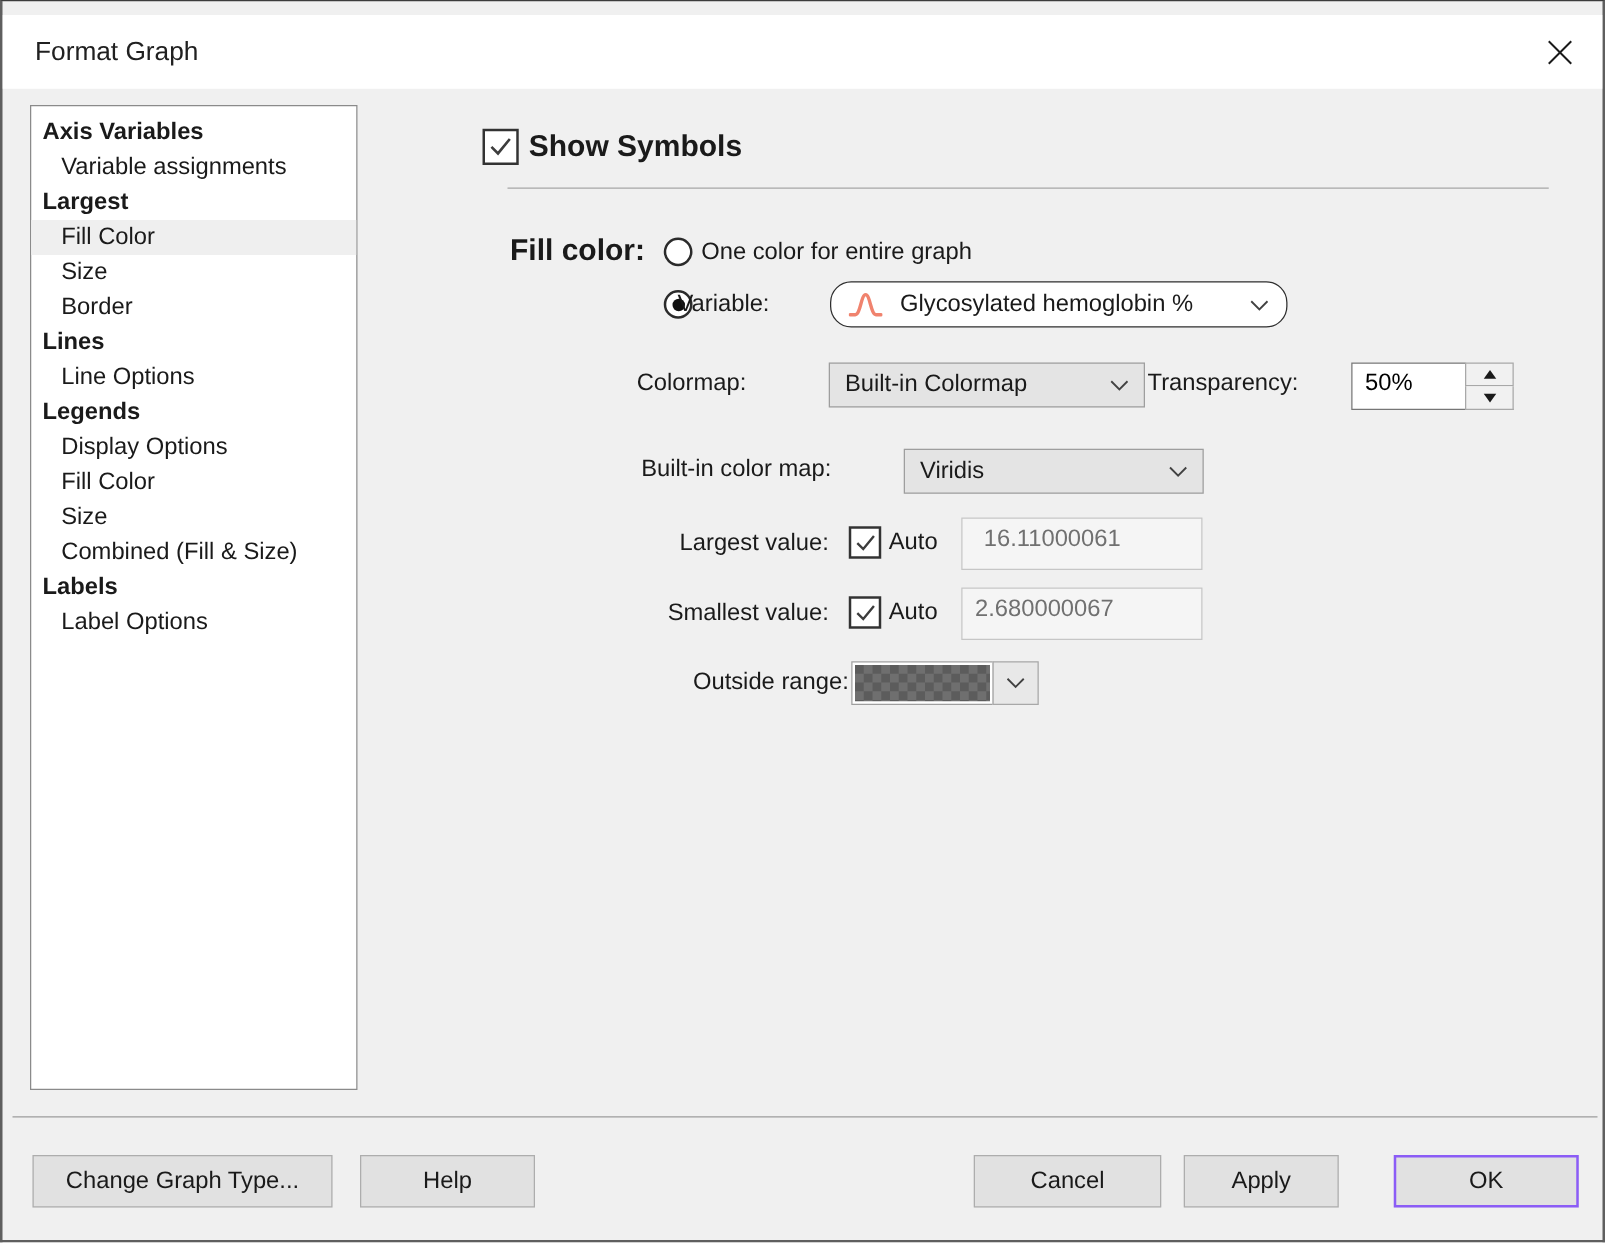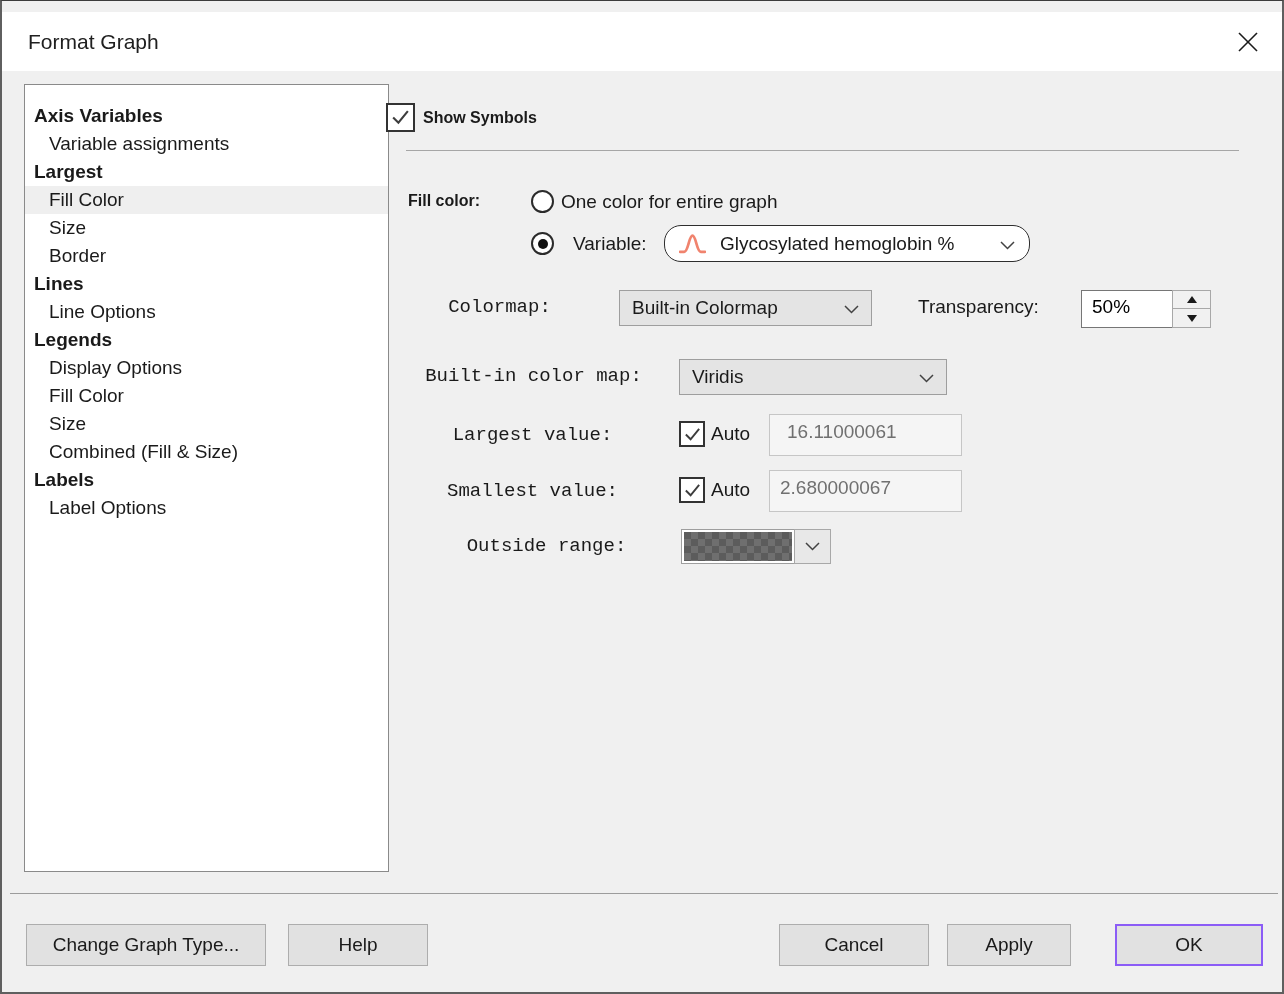--- a/index.html
+++ b/index.html
@@ -21,33 +21,33 @@
     position:absolute; left:26px; top:0; line-height:59px;
     font-size:21px; color:#202020;
   }
   .close-btn {
     position:absolute; right:16px; top:12px; width:36px; height:36px;
     display:flex; align-items:center; justify-content:center; cursor:pointer;
   }
 
   
   .sidebar {
-    position:absolute; left:22px; top:83px; width:365px; height:788px;
-    background:#ffffff; border:1px solid #8a8a8a; padding-top:17px;
+    position:absolute; left:22px; top:83px; width:262px; height:788px;
+    background:#ffffff; border:1px solid #8a8a8a; padding-top:7px;
     font-size:19px;
   }
   .nav-item { height:28px; line-height:28px; white-space:nowrap; }
   .nav-item.header { font-weight:bold; padding-left:9px; }
   .nav-item.sub { padding-left:24px; }
   .nav-item.selected { background:#efefef; }
 
   
   .main-label { position:absolute; font-size:19px; line-height:28px; }
-  .bold { font-weight:bold; font-size:16px; }
-  .right-align { text-align:center;font-family:Liberation Mono, monospace; }
+  .bold { font-weight:bold; font-size:24px; }
+  .right-align { text-align:right; }
 
   .divider { position:absolute; background:#a6a6a6; height:1px; }
 
   
   .checkbox {
     position:absolute; background:#fff; border:2px solid #333;
     display:flex; align-items:center; justify-content:center; cursor:pointer;
   }
   .cb-large { width:29px; height:29px; }
   .cb-small { width:26px; height:26px; }
@@ -60,20 +60,21 @@
   .radio.on::after {
     content:""; position:absolute; left:50%; top:50%; width:10px; height:10px;
     margin:-5px 0 0 -5px; border-radius:50%; background:#111;
   }
 
   
   .combo-plain {
     position:absolute; background:#e4e4e4; border:1px solid #9e9e9e;
     font-size:19px; display:flex; align-items:center; padding:0 12px;
     cursor:pointer;
+    margin-left:44px;
   }
   .combo-plain .chev { margin-left:auto; }
   .combo-var {
     position:absolute; background:#ffffff; border:1px solid #2e2e2e;
     font-size:19px; display:flex; align-items:center; padding:0 14px;
     cursor:pointer;
   }
   .combo-var .chev { margin-left:auto; }
   .combo-var .var-text { margin-left:14px; }
 
@@ -169,21 +170,21 @@
   <span class="main-label bold" style="left:421px; top:102px; line-height:30px;">Show Symbols</span>
 
   <div class="divider" style="left:404px; top:149px; width:833px;"></div>
 
   <span class="main-label bold" style="left:406px; top:186px;">Fill color:</span>
 
   <span class="radio" style="left:529px; top:189px;"></span>
   <span class="main-label" style="left:559px; top:187px;">One color for entire graph</span>
 
   <span class="radio on" style="left:529px; top:231px;"></span>
-  <span class="main-label" style="left:571px; top:229px;text-align:center;">Variable:</span>
+  <span class="main-label" style="left:540px; top:229px;text-align:center;">Variable:</span>
 
   <div class="combo-var" style="left:662px; top:224px; width:366px; height:37px;border-radius:17px;">
     <svg width="27" height="21" viewBox="0 0 26 20">
       <path d="M1,18 L5,18 C9,18 9.5,2.5 13,2.5 C16.5,2.5 17,18 21,18 L25,18" fill="none" stroke="#f0836e" stroke-width="2.6" stroke-linecap="round"></path>
     </svg>
     <span class="var-text">Glycosylated hemoglobin %</span>
     <span class="chev">
       <svg width="15" height="9" viewBox="0 0 15 9">
           <polyline points="1,1 7.5,7.5 14,1" fill="none" stroke="#424242" stroke-width="1.5"></polyline>
         </svg>
@@ -206,21 +207,21 @@
       <div class="spin-btn spin-up">
           <span class="tri-up"></span>
         </div>
       <div class="spin-btn spin-dn">
           <span class="tri-dn"></span>
         </div>
     </div>
   </div>
 
   <span class="main-label right-align" style="left:400px; top:361px; width:263px;">Built-in color map:</span>
-  <div class="combo-plain" style="left:677px; top:358px; width:268px; height:36px;">
+  <div class="combo-plain" style="left:677px; top:358px; width:240px; height:36px;">
     <span>Viridis</span>
     <span class="chev">
       <svg width="15" height="9" viewBox="0 0 15 9">
           <polyline points="1,1 7.5,7.5 14,1" fill="none" stroke="#424242" stroke-width="1.5"></polyline>
         </svg>
     </span>
   </div>
 
   <span class="main-label right-align" style="left:400px; top:420px; width:261px;">Largest value:</span>
   <div class="checkbox cb-small" style="left:677px; top:420px;">

